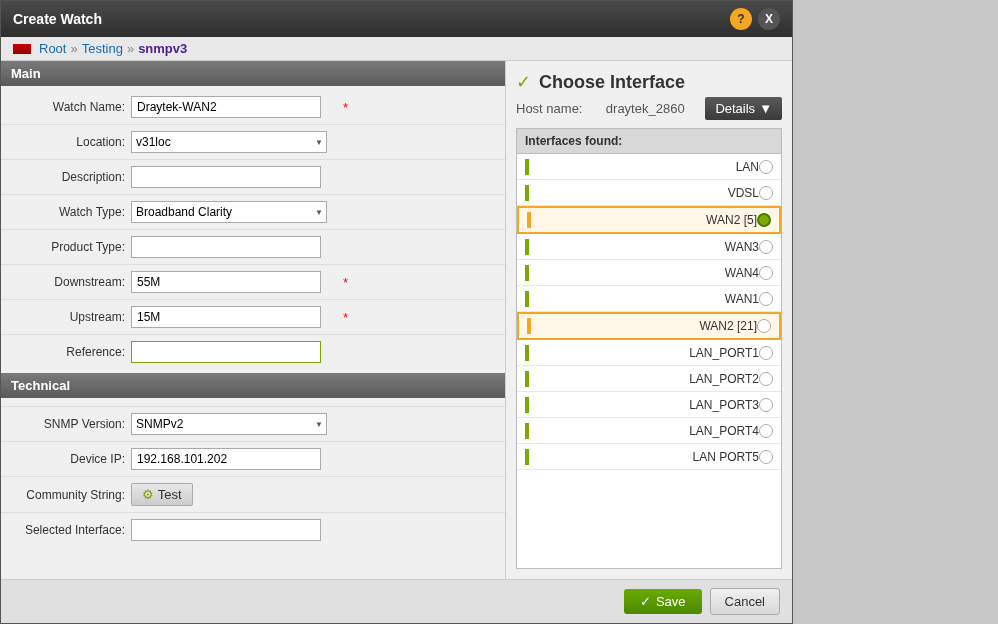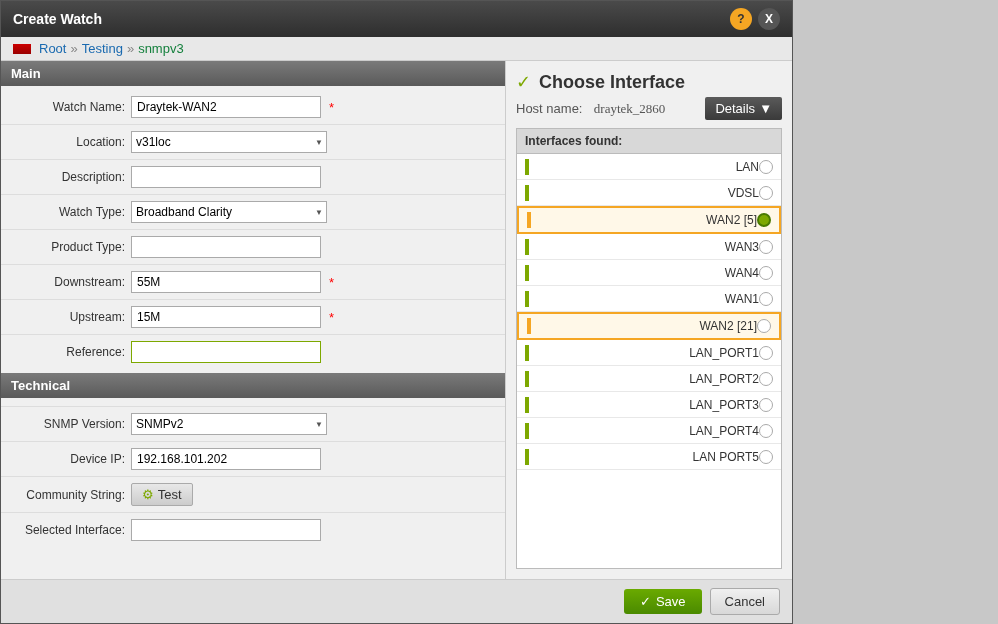--- a/index.html
+++ b/index.html
@@ -71,21 +71,21 @@
       min-height: 28px;
     }
     .form-label {
       width: 120px;
       color: #333;
       font-size: 12px;
       text-align: right;
       padding-right: 6px;
       flex-shrink: 0;
     }
-    .form-field { display: flex; align-items: center; gap: 4px; flex: 1; }
+    .form-field { display: flex; align-items: center; gap: 18px; flex: 1; }
     .form-input {
       border: 1px solid #aaa;
       padding: 3px 5px;
       background: white;
       font-size: 12px;
       height: 22px;
       width: 190px;
     }
     .form-input.active-border { border: 1px solid #7da800; }
 
@@ -266,21 +266,21 @@
       <button class="title-btn close-btn">X</button>
     </div>
   </div>
 
   <div class="breadcrumb">
     <span style="display:inline-block;width:18px;height:10px;background:linear-gradient(to bottom,#c00,#900);margin-right:4px;"></span>
     <span style="color:#1a6ab0;cursor:pointer;">Root</span>
     <span class="breadcrumb-sep">»</span>
     <span style="color:#1a6ab0;cursor:pointer;">Testing</span>
     <span class="breadcrumb-sep">»</span>
-    <span style="color:#15803d;">snmpv3</span>
+    <span style="color:#4c1d95;font-weight:bold;">snmpv3</span>
   </div>
 
   <div class="content-area">
 
     <div class="left-panel">
 
       <div class="section-header">Main</div>
       <div class="form-section">
 
         <div class="form-row">
@@ -420,21 +420,21 @@
     <div class="right-panel">
 
       <div class="choose-header">
         <span class="choose-checkmark">✓</span>
         <span class="choose-title">Choose Interface</span>
       </div>
 
       <div class="host-row">
         <span class="host-name">
           <span>Host name:</span>
-          <span style="margin-left:8px;font-family:Liberation Serif, serif;">draytek_2860</span>
+          <span style="margin-left:20px;">draytek_2860</span>
         </span>
         <button class="details-btn">
           <span>Details</span>
           <span>▼</span>
         </button>
       </div>
 
       <div class="interfaces-label">Interfaces found:</div>
 
       <div class="interfaces-container">

